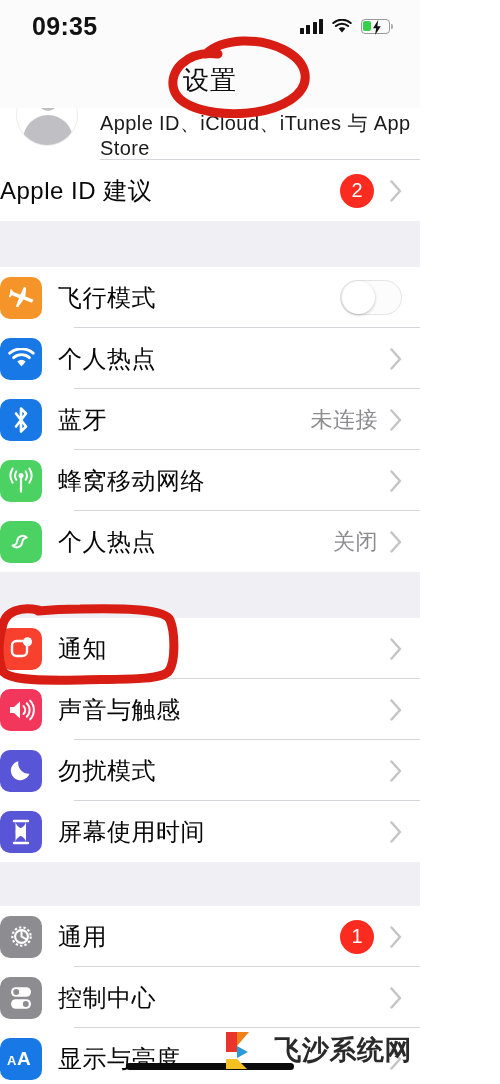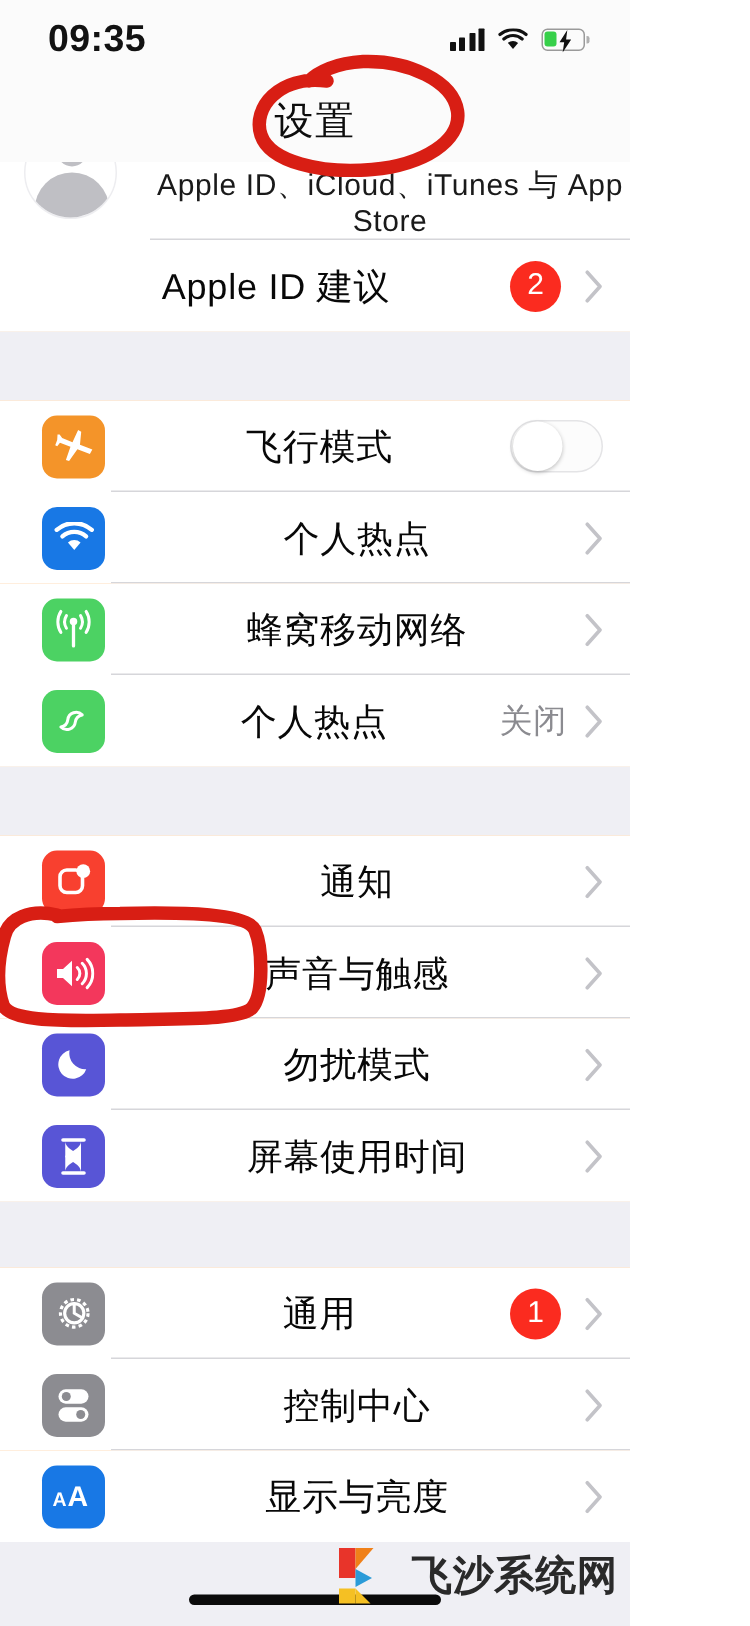--- a/index.html
+++ b/index.html
@@ -62,29 +62,29 @@
     font-size: 26px; font-weight: normal; color: #0d0d0d;
     letter-spacing: 1px;
   }
 
   
   .list {
     position: absolute; top: 108px; left: 0; right: 0; bottom: 0;
     background: #efeff4;
     overflow: hidden;
   }
-  .group { background: #fdba74; text-align: center; }
+  .group { background: #0f766e; }
   .gap { height: 46px; background: #efeff4; }
   .gap.small { height: 44px; }
 
   .row {
     position: relative;
     display: flex; align-items: center;
     height: 61px;
-    padding-left: 28px;
+    padding-left: 0;
     background: #ffffff;
   }
   .row .sep {
     position: absolute; left: 74px; right: 0; bottom: 0; height: 1px;
     background: #d6d6da;
   }
 
   .app-icon {
     width: 42px; height: 42px; border-radius: 10px;
     flex: 0 0 42px;
@@ -261,20 +261,35 @@
         </div>
         <div class="row-label">个人热点</div>
         <div class="chev">
           <svg viewBox="0 0 12 22">
               <path d="M1.5 1.5 L10 11 L1.5 20.5" stroke="#c3c3c8" stroke-width="2.4" fill="none" stroke-linecap="round" stroke-linejoin="round"></path>
             </svg>
         </div>
         <div class="sep"></div>
       </div>
 
+      <div class="row">
+        <div class="app-icon" style="background:#1878E5">
+          <svg width="18" height="28" viewBox="0 0 18 28">
+              <path d="M4 7.5 L14 20.5 L9 25.5 V2.5 L14 7.5 L4 20.5" stroke="#fff" stroke-width="2.6" fill="none" stroke-linejoin="round" stroke-linecap="round"></path>
+            </svg>
+        </div>
+        <div class="row-label">蓝牙</div>
+        <div class="row-value">未连接</div>
+        <div class="chev">
+          <svg viewBox="0 0 12 22">
+              <path d="M1.5 1.5 L10 11 L1.5 20.5" stroke="#c3c3c8" stroke-width="2.4" fill="none" stroke-linecap="round" stroke-linejoin="round"></path>
+            </svg>
+        </div>
+        <div class="sep"></div>
+      </div>
 
       <div class="row">
         <div class="app-icon" style="background:#4CD263">
           <svg width="28" height="28" viewBox="0 0 28 28">
             <path d="M14 9.6 v15" stroke="#fff" stroke-width="2.2" stroke-linecap="round"></path>
             <circle cx="14" cy="8.4" r="2.5" fill="#fff"></circle>
             <path d="M9.3 4.4 a8 8 0 0 0 0 8.4" stroke="#fff" stroke-width="2" fill="none" stroke-linecap="round"></path>
             <path d="M18.7 4.4 a8 8 0 0 1 0 8.4" stroke="#fff" stroke-width="2" fill="none" stroke-linecap="round"></path>
             <path d="M5.6 1.6 a13 13 0 0 0 0 14" stroke="#fff" stroke-width="2" fill="none" stroke-linecap="round"></path>
             <path d="M22.4 1.6 a13 13 0 0 1 0 14" stroke="#fff" stroke-width="2" fill="none" stroke-linecap="round"></path>

